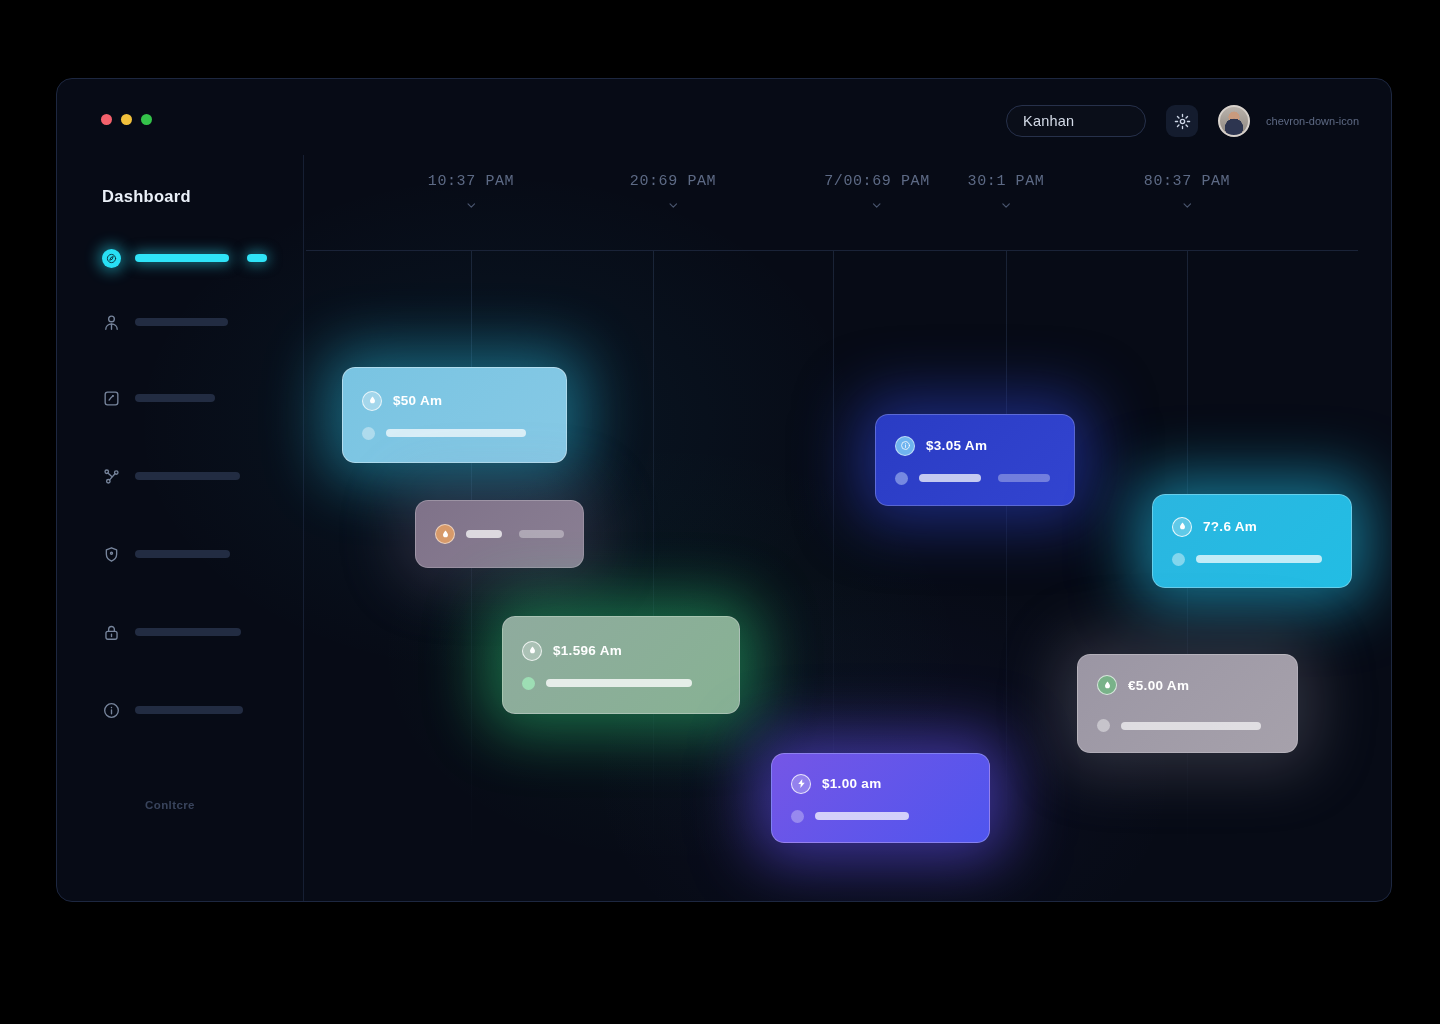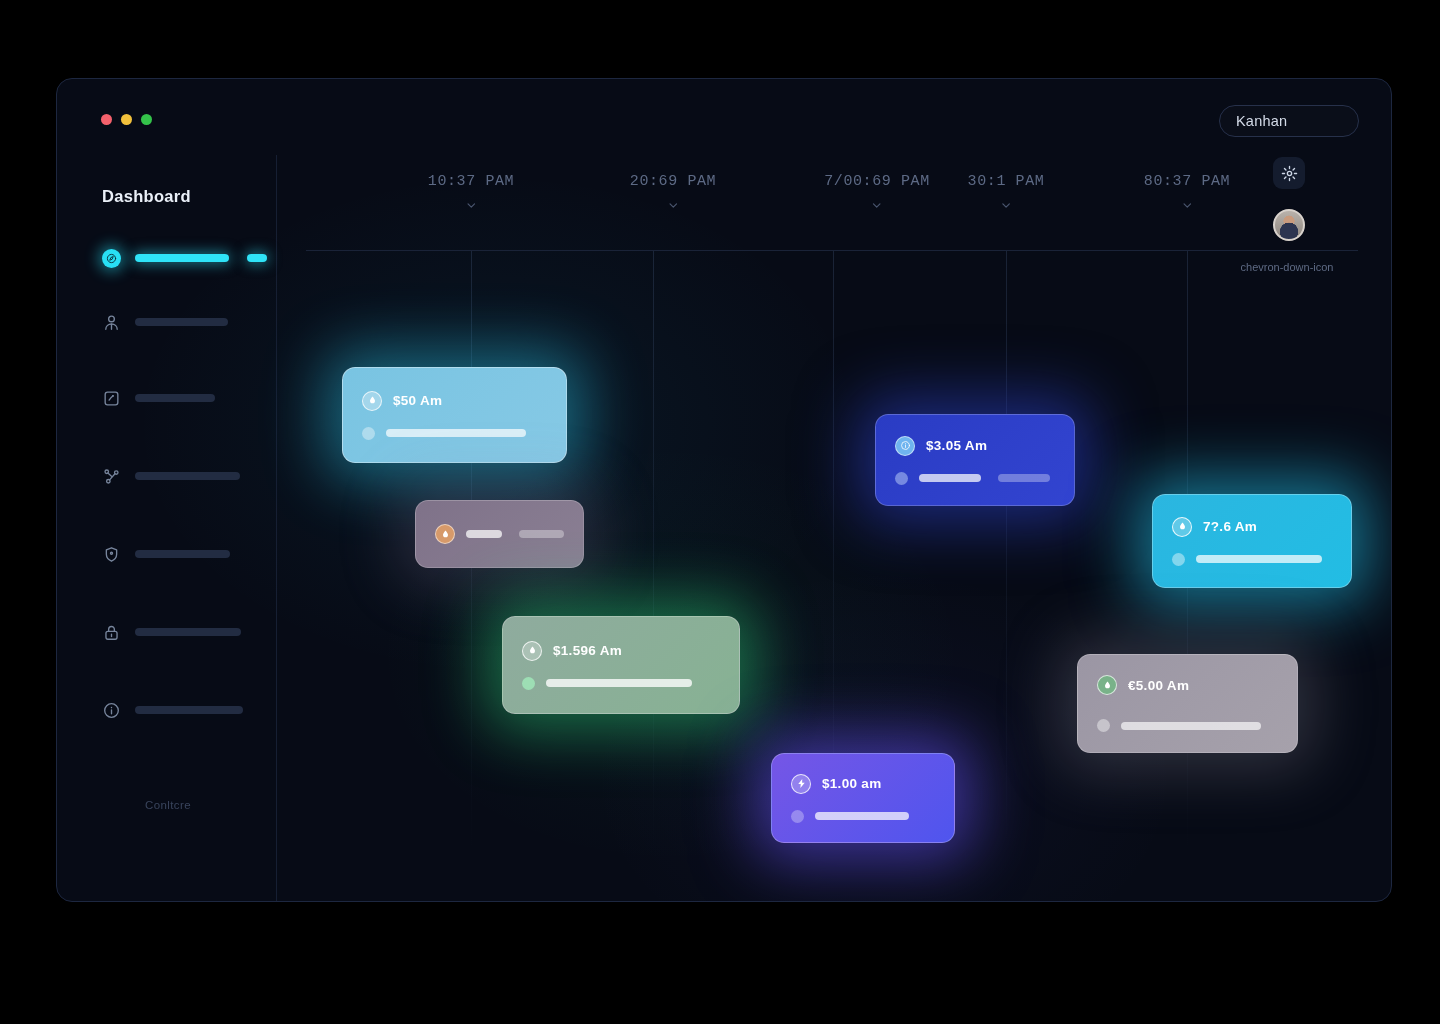--- a/index.html
+++ b/index.html
@@ -51,21 +51,20 @@
   .tl-green  { background: #34c34a; }
 
   
   #header-right {
     position: absolute;
     right: 32px;
     top: 26px;
     display: flex;
     align-items: center;
     gap: 20px;
-    flex-direction: column;
   }
   #search-field {
     width: 140px;
     height: 32px;
     border: 1px solid #283css;
     border: 1px solid #27314b;
     border-radius: 16px;
     background: rgba(255,255,255,0.015);
     display: flex;
     align-items: center;
@@ -90,21 +89,21 @@
       radial-gradient(circle at 50% 36%, #c99b7e 0 24%, transparent 25%),
       linear-gradient(180deg, #b9b2ab, #8d867f);
     overflow: hidden;
   }
   #avatar-chevron { color: #5e6a84; font-size: 11px; margin-left: -4px; }
 
   
   #sidebar {
     position: absolute;
     left: 0; top: 76px;
-    width: 220px;
+    width: 247px;
     height: calc(100% - 76px);
     border-right: 1px solid #161f33;
   }
   #page-title {
     position: absolute;
     left: 45px; top: 32px;
     color: #eaf0f8;
     font-size: 16.5px;
     font-weight: 600;
     letter-spacing: .3px;
@@ -135,20 +134,21 @@
     background: #2fe3f7;
     box-shadow: 0 0 13px 2px rgba(47,227,247,0.5);
   }
 
   #sidebar-footer {
     position: absolute;
     left: 88px; bottom: 90px;
     color: #39445c;
     font-size: 11.5px;
     letter-spacing: .4px;
+    font-weight: bold;
   }
 
   
   #timeline {
     position: absolute;
     left: 249px; top: 76px;
     right: 0; bottom: 0;
   }
   #timeline-header {
     position: absolute;
@@ -436,21 +436,21 @@
                 <path d="M12 3c3.2 4 5.4 6.8 5.4 9.4A5.4 5.4 0 0112 18a5.4 5.4 0 01-5.4-5.6C6.6 9.8 8.8 7 12 3z"></path>
               </svg>
             </span>
             <span class="card-amount">€5.00 Am</span>
           </div>
           <div class="card-bottom">
             <span class="card-dot" style="background: rgba(255, 255, 255, 0.42);"></span>
             <span class="card-line" style="width: 140px; background: rgba(255, 255, 255, 0.66);"></span>
           </div>
         </div>
-        <div class="card" style="left: 465px; top: 598px; width: 184px; height: 90px; background: linear-gradient(135deg, rgb(117, 86, 230), rgb(79, 85, 238)); border: 1px solid rgba(255, 255, 255, 0.26); box-shadow: rgba(100, 80, 245, 0.55) 0px 0px 60px 18px;">
+        <div class="card" style="left: 465px; top: 598px; width: 219px; height: 90px; background: linear-gradient(135deg, rgb(117, 86, 230), rgb(79, 85, 238)); border: 1px solid rgba(255, 255, 255, 0.26); box-shadow: rgba(100, 80, 245, 0.55) 0px 0px 60px 18px;">
           <div class="card-top">
             <span class="card-badge" style="background: rgba(255, 255, 255, 0.26); border: 1.4px solid rgba(255, 255, 255, 0.8); color: rgb(255, 255, 255);">
               <svg viewBox="0 0 24 24" fill="currentColor">
                 <path d="M13.6 2L5 13.2h5.3L9.6 22 19 10.2h-5.6z"></path>
               </svg>
             </span>
             <span class="card-amount">$1.00 am</span>
           </div>
           <div class="card-bottom">
             <span class="card-dot" style="background: rgba(255, 255, 255, 0.3);"></span>

